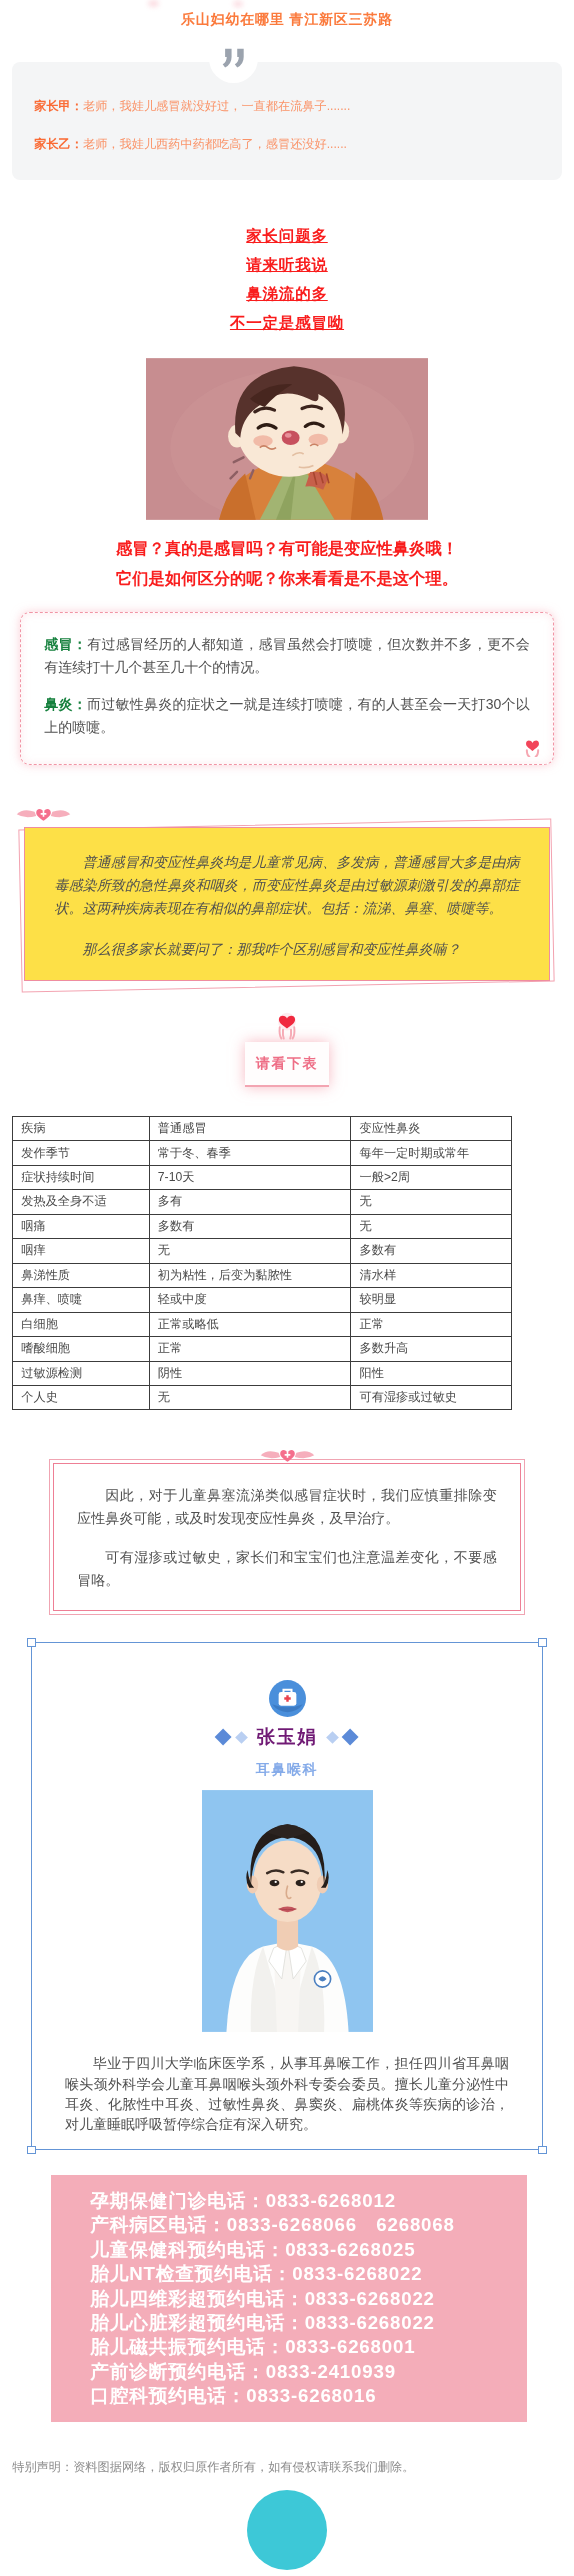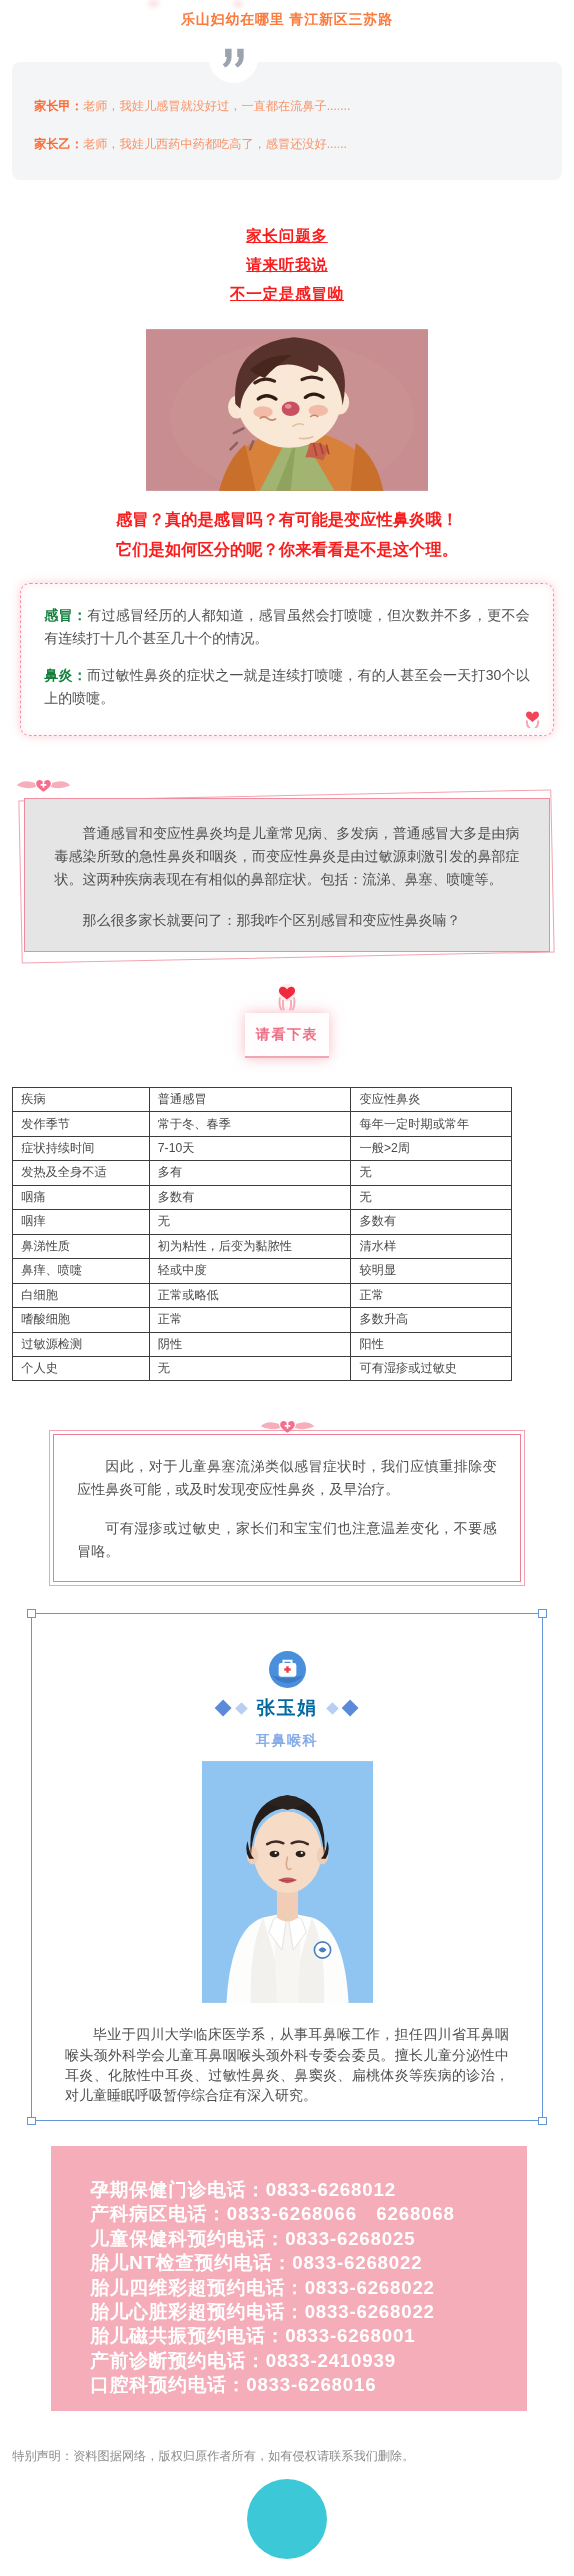--- a/index.html
+++ b/index.html
@@ -32,21 +32,21 @@
   .dash-box p{margin:0;font-size:14px;line-height:23px;color:#4f4f4f;text-align:justify;}
   .dash-box p + p{margin-top:14.6px;}
   .o-label{font-weight:bold;color:#15803d;}
   .hh-small{position:absolute;right:9.8px;bottom:3.3px;}
   
   .wing-left{margin:42px 0 0 14.6px;}
   .wing-center{width:57px;margin:38px auto 0;position:relative;z-index:2;}
   
   .slant-wrap{position:relative;margin:2.4px 24.4px 0;}
   .slant-back{position:absolute;left:-4.9px;right:-3.3px;top:-2.4px;bottom:-6.5px;border:0.8px solid #f3a2b0;transform:rotate(-1.2deg);background:#fff;}
-  .slant-main{position:relative;border:0.8px solid #ef8da0;background:#e5e5e5;padding:23px 29px 19.5px;}
+  .slant-main{position:relative;border:0.8px solid #ef8da0;background:#fde047;padding:23px 29px 19.5px;font-style:italic;}
   .slant-main p{margin:0;font-size:14px;line-height:23px;color:#4f4f4f;text-align:justify;text-indent:2em;}
   .slant-main p + p{margin-top:18px;}
   
   .see-table{margin-top:31px;text-align:center;}
   .see-card{display:block;width:84px;margin:-1.6px auto 0;background:#fffdfd;color:#ee6e86;font-size:14px;font-weight:bold;
     letter-spacing:1.6px;padding:12.2px 0;border:none;border-bottom:2.4px solid #f3a5b2;cursor:pointer;
     box-shadow:0 0 13px rgba(244,150,165,.65);font-family:inherit;}
   
   .cmp-table{margin:29px 12.2px 0;border-collapse:collapse;width:500px;}
   .cmp-table td{border:0.8px solid #3c3c3c;font-size:12.2px;color:#4a4a4a;padding:2.4px 8.1px;line-height:17px;height:18.7px;}
@@ -60,34 +60,34 @@
   .dbl-inner p + p{margin-top:16.3px;}
   
   .doc-box{position:relative;margin:27px 31px 0;border:1.6px solid #6495d6;text-align:center;padding:37px 0 14.6px;}
   .corner{position:absolute;width:6.5px;height:6.5px;background:#ffffff;border:1.6px solid #6495d6;}
   .c-tl{left:-4.9px;top:-4.9px;} .c-tr{right:-4.9px;top:-4.9px;} .c-bl{left:-4.9px;bottom:-4.9px;} .c-br{right:-4.9px;bottom:-4.9px;}
   .doc-icon{display:block;margin:0 auto;}
   .doc-name-row{margin-top:7.3px;display:flex;align-items:center;justify-content:center;gap:7.3px;}
   .dia{display:inline-block;transform:rotate(45deg);}
   .dia-big{width:12.2px;height:12.2px;background:#5b8ad8;}
   .dia-small{width:9px;height:9px;background:#b9cff2;}
-  .doc-name{font-size:18.7px;font-weight:bold;color:#0369a1;letter-spacing:1.6px;margin:0 3.3px;}
+  .doc-name{font-size:18.7px;font-weight:bold;color:#701a75;letter-spacing:1.6px;margin:0 3.3px;}
   .doc-dept{margin-top:10.6px;font-size:14px;font-weight:bold;color:#85abe9;letter-spacing:1.6px;}
   .doc-title{margin-top:10.6px;font-size:14px;font-weight:bold;color:#85abe9;letter-spacing:1.6px;}
   .doc-photo{display:block;margin:11.4px auto 0;}
   .doc-bio{margin:21px 33px 0;font-size:14px;line-height:20.3px;color:#4e4e4e;text-align:justify;text-indent:2em;}
   
   .hosp-card{margin:24.4px 47px 0 51px;background:#f4adb9;padding:11.4px 16.3px 13px;box-sizing:border-box;}
   .hosp-head{display:flex;align-items:center;gap:8.1px;margin-left:6.5px;}
   .hosp-logo{width:37px;height:37px;border-radius:50%;background:#ffffff;display:flex;align-items:center;justify-content:center;flex:0 0 37px;}
   .hosp-names{display:flex;flex-direction:column;line-height:1.15;}
   .hosp-cn1{font-size:14px;font-weight:bold;color:#4c4c4c;letter-spacing:0.8px;}
   .hosp-en{font-size:6.1px;color:#5d5d5d;letter-spacing:0.4px;margin:0.8px 0;}
   .hosp-cn2{font-size:12.2px;font-weight:bold;color:#4c4c4c;letter-spacing:0.8px;}
-  .phone-list{margin-top:21px;padding-left:23px;}
+  .phone-list{margin-top:3px;padding-left:23px;}
   .phone-list div{color:#ffffff;font-size:18.7px;line-height:24.4px;font-weight:bold;letter-spacing:0.8px;white-space:nowrap;}
   
   .disclaimer{margin:36px 12.2px 0;font-size:12.2px;color:#8c8c8c;line-height:18px;}
   .follow{position:relative;margin-top:14.6px;height:93px;}
   .follow-circle{position:absolute;left:50%;top:0;transform:translateX(-50%);width:80px;height:80px;border-radius:50%;background:#3dc8d7;}
 </style>
 </head>
 <body>
 
 <div class="top-smudge" style="left:148px;top:0;width:11.4px;height:7.3px;"></div>
@@ -104,20 +104,21 @@
   </div>
   <div class="quote-box">
     <div class="q-line"><span class="q-label">家长甲：</span><span>老师，我娃儿感冒就没好过，一直都在流鼻子.......</span></div>
     <div class="q-line"><span class="q-label">家长乙：</span><span>老师，我娃儿西药中药都吃高了，感冒还没好......</span></div>
   </div>
 </div>
 
 <div class="slogan">
   <div>家长问题多</div>
   <div>请来听我说</div>
+  <div>鼻涕流的多</div>
   <div>不一定是感冒呦</div>
 </div>
 
 <svg class="cartoon" width="282" height="162" viewBox="0 0 347 199">
   <rect width="347" height="199" fill="#c78d90"></rect>
   <ellipse cx="180" cy="110" rx="150" ry="95" fill="#cb9496" opacity="0.6"></ellipse>
 
   <path d="M90 199 Q108 128 185 124 Q268 130 292 199 Z" fill="#d8813b"></path>
   <path d="M90 199 Q100 160 122 142 L135 199 Z" fill="#c96f2c"></path>
   <path d="M292 199 Q284 158 258 140 L252 199 Z" fill="#c96f2c"></path>

